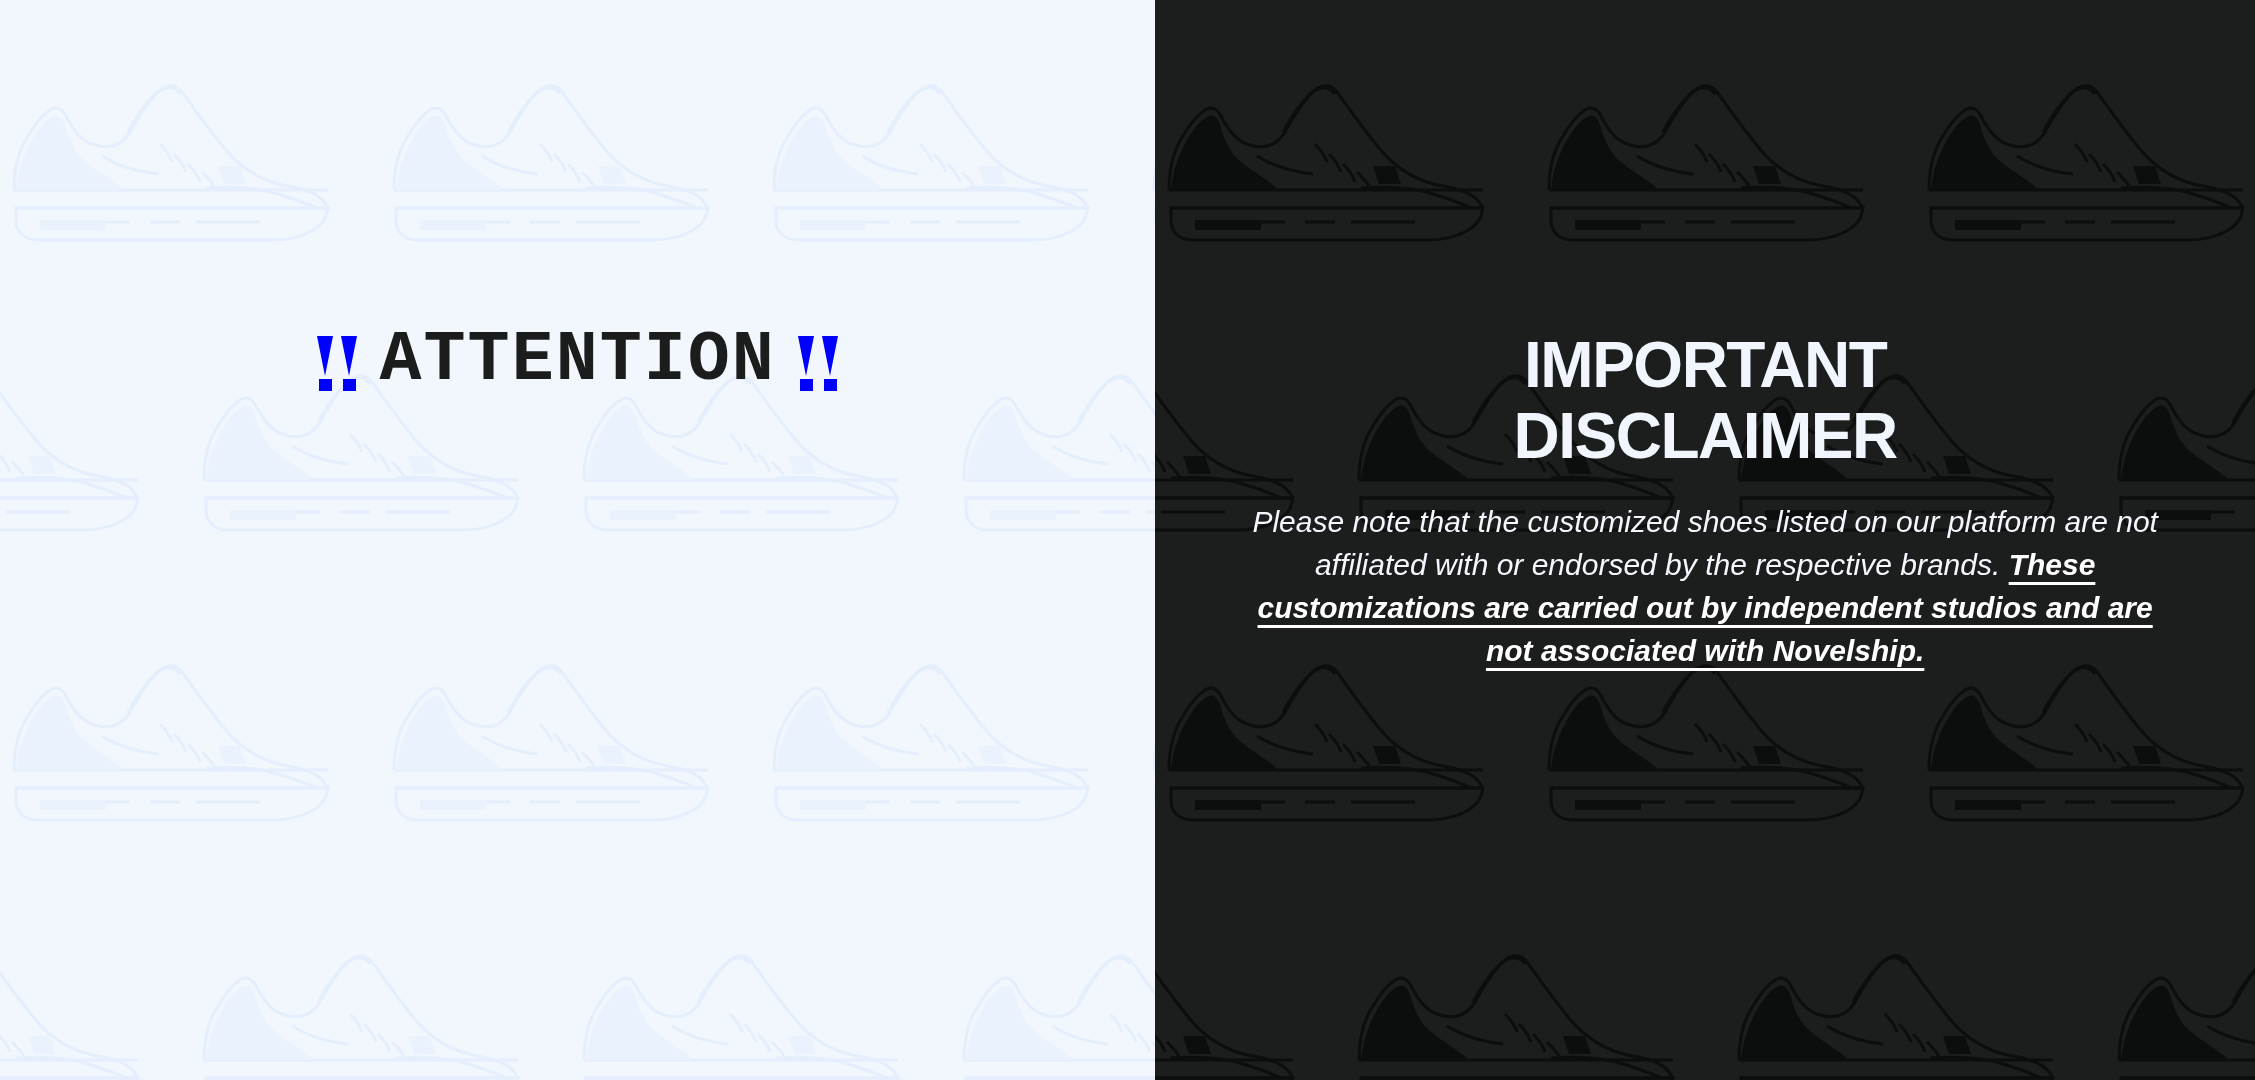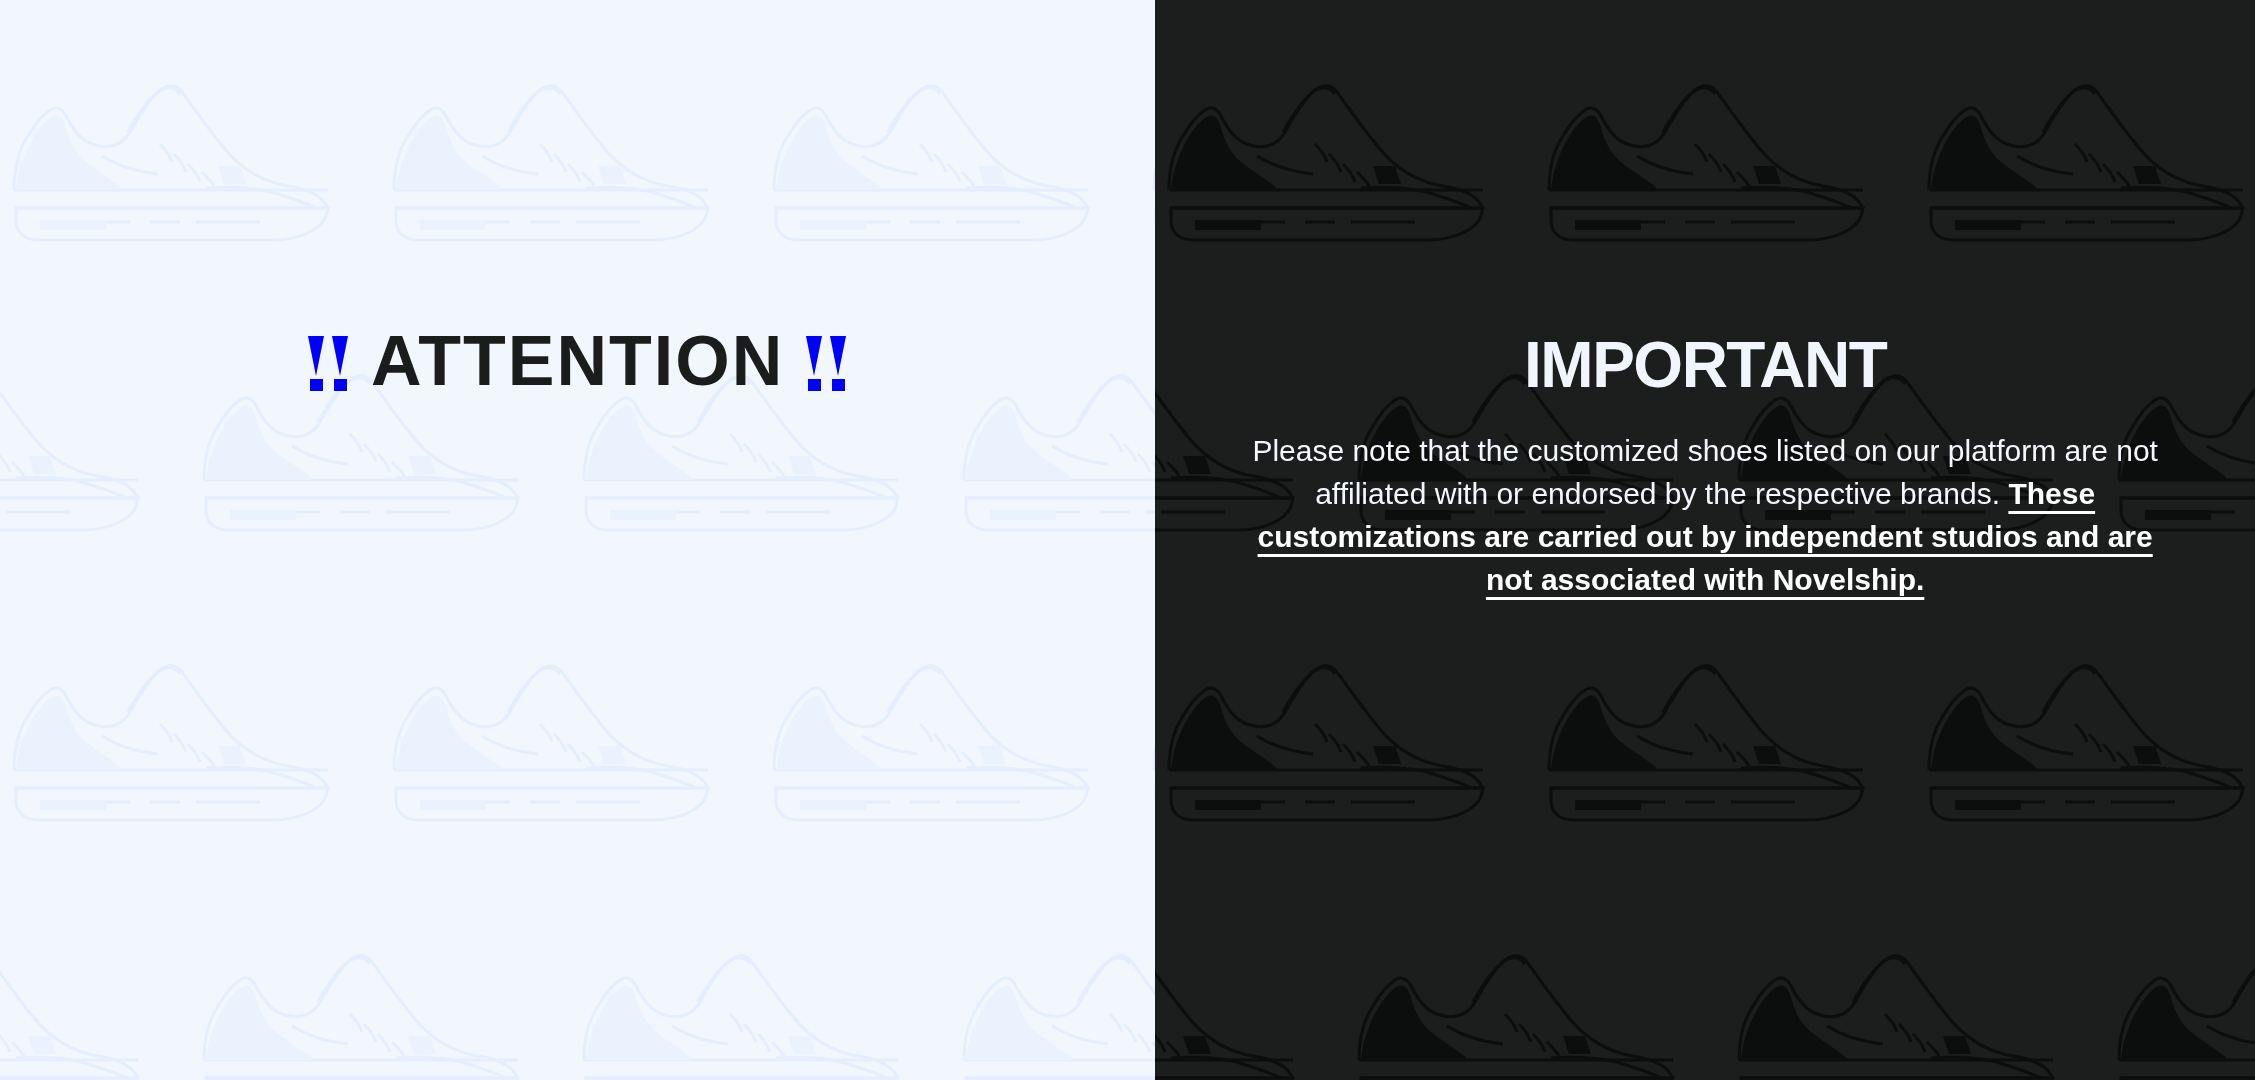--- a/index.html
+++ b/index.html
@@ -24,20 +24,21 @@
   
   .panel {
     position: relative;
     height: 100%;
     overflow: hidden;
     box-sizing: border-box;
   }
   .panel--light {
     width: 1185px;
     background: #f2f7fe;
+    font-family: Liberation Mono, monospace;
   }
   .panel--dark {
     width: 1128px;
     background: #1c1d1d;
   }
 
   
   .pattern {
     position: absolute;
     inset: -160px -60px -60px -120px;
@@ -129,20 +130,21 @@
     line-height: 43.5px;
     color: #1b1c1c;
     padding: 0 240px;
   }
   .body-text--dark {
     margin-top: 28px;
     font-size: 30px;
     line-height: 43px;
     color: #f4f7fd;
     padding: 0 76px;
+    font-style: italic;
   }
 
   .emph {
     font-weight: 700;
     text-decoration: underline;
     text-decoration-thickness: 3px;
     text-underline-offset: 7px;
   }
   .body-text--light .emph { color: #1b1c1c; }
   .body-text--dark  .emph { color: #ffffff; }
@@ -286,20 +288,21 @@
         <use href="#sneaker-dark" x="320" y="1100"></use>
         <use href="#sneaker-dark" x="700" y="1100"></use>
         <use href="#sneaker-dark" x="1080" y="1100"></use>
       </g>
     </svg>
 
     <div class="content">
 
       <h1 class="heading heading--dark">
         <span>IMPORTANT</span><br>
+        <span>DISCLAIMER</span>
       </h1>
 
       <p class="body-text body-text--dark">
         <span>Please note that the customized shoes listed on our platform are not affiliated with or endorsed by the respective brands. </span><span class="emph">These customizations are carried out by independent studios and are not associated with Novelship.</span>
       </p>
 
     </div>
   </section>
 
 </div>

